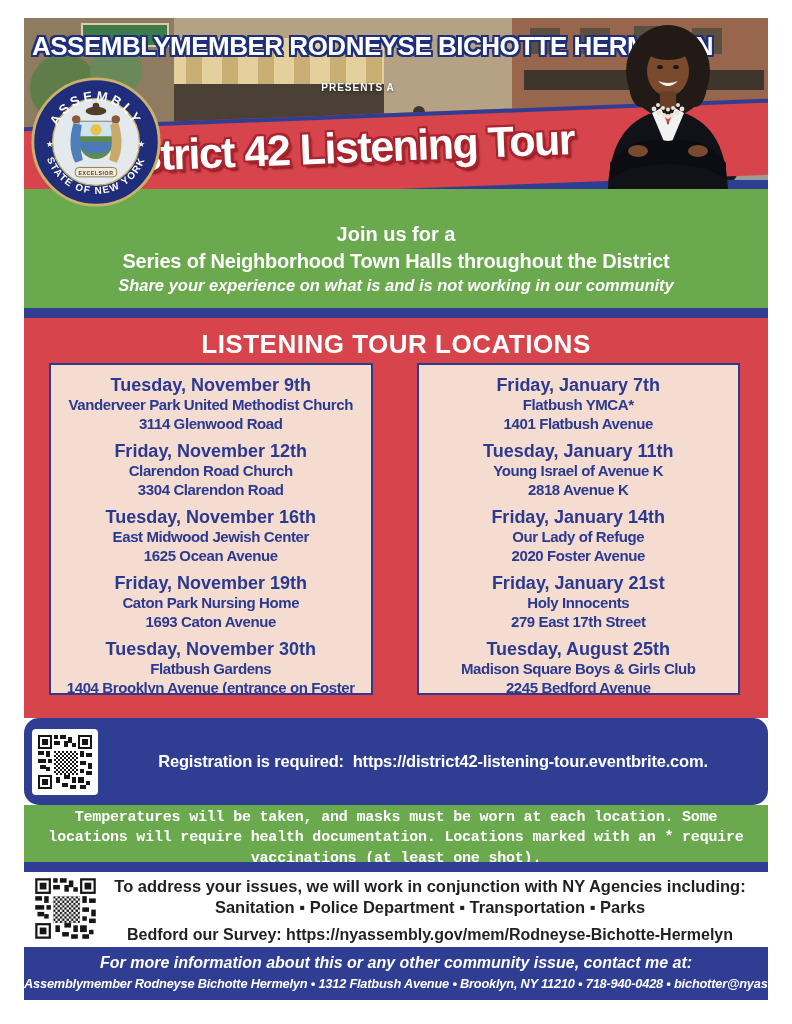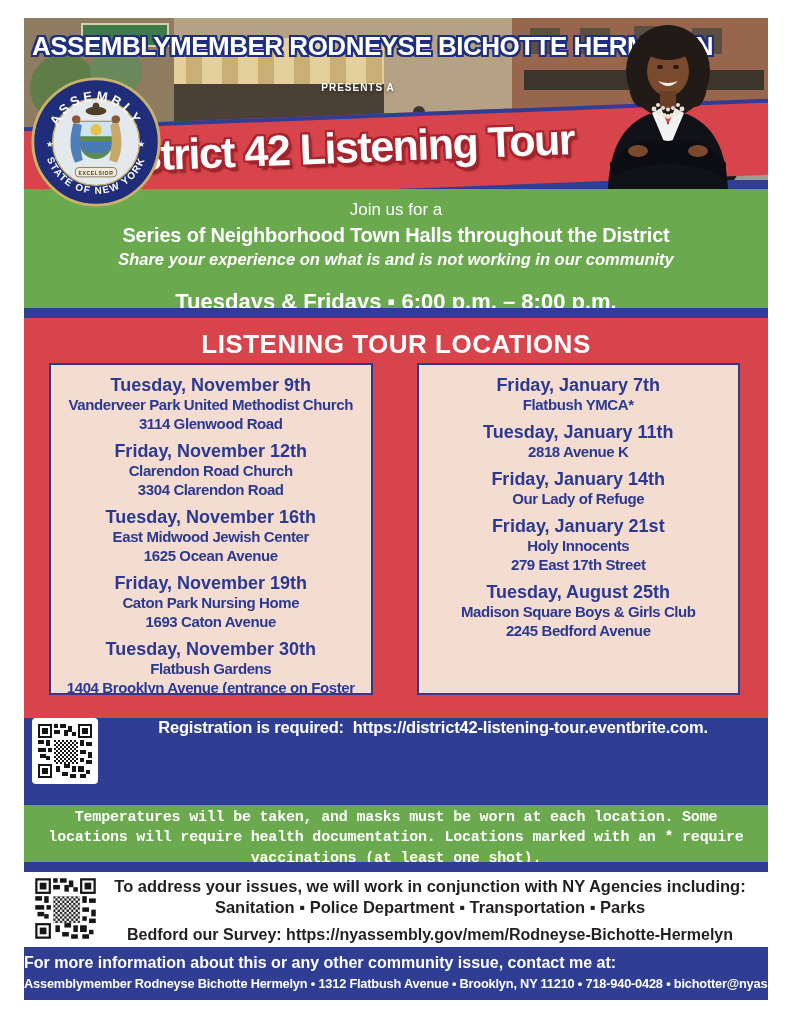--- a/index.html
+++ b/index.html
@@ -26,57 +26,57 @@
     font-size:10px;font-weight:bold;color:#fff;letter-spacing:1px;text-shadow:0 1px 3px rgba(0,0,0,.55);}
   .tour-title{position:absolute;left:0;right:120px;top:106px;text-align:center;z-index:4;
     transform:rotate(-2.2deg);font-size:43px;font-weight:bold;color:#fff;letter-spacing:-1.5px;white-space:nowrap;
     text-shadow:-2px -2px 0 #a8242e,2px -2px 0 #a8242e,-2px 2px 0 #a8242e,2px 2px 0 #a8242e,
                 -2px 0 0 #a8242e,2px 0 0 #a8242e,0 -2px 0 #a8242e,0 2px 0 #a8242e,3px 4px 2px rgba(90,10,15,.6);}
   .woman{position:absolute;right:10px;bottom:0;width:180px;height:168px;z-index:5;}
   .seal{position:absolute;left:30px;top:76px;width:132px;height:132px;z-index:7;}
   
   .intro{position:absolute;left:24px;top:189px;width:744px;height:119px;background:var(--green);
     color:#fff;text-align:center;}
-  .intro .l1{padding-top:11px;font-size:17px;font-weight:normal;}
+  .intro .l1{padding-top:11px;font-size:20px;font-weight:bold;margin-top:23px;}
   .intro .l2{font-size:20px;font-weight:bold;margin-top:4px;letter-spacing:-0.2px;}
   .intro .l3{font-size:16.5px;font-style:italic;font-weight:bold;margin-top:3px;}
   .intro .l4{font-size:22px;font-weight:bold;margin-top:20px;}
   .bluebar1{position:absolute;left:24px;top:308px;width:744px;height:10px;background:var(--blue);}
   
   .red-sec{position:absolute;left:24px;top:318px;width:744px;height:400px;background:var(--red);}
   .red-sec .loc-head{margin:0;padding-top:11px;text-align:center;font-size:26px;font-weight:bold;
     color:#fff;letter-spacing:0.5px;}
   .cards{position:absolute;top:45px;left:25px;right:28px;display:flex;gap:44px;}
   .card{flex:1;height:332px;background:var(--card_bg);border:2px solid var(--card_border);
     padding:11px 4px 0;text-align:center;color:var(--text_blue);overflow:hidden;}
   .event{margin-bottom:9px;}
   .event-date{font-size:18px;font-weight:bold;line-height:19px;}
   .event-venue,.event-address{font-size:15px;font-weight:bold;line-height:19px;letter-spacing:-0.4px;}
   
   .reg{position:absolute;left:24px;top:718px;width:744px;height:87px;background:var(--blue);
-    display:flex;align-items:flex-start;}
+    display:flex;align-items:center;border-radius:15px;}
   .reg-qr{margin-left:8px;width:66px;height:66px;background:#fff;border-radius:4px;padding:4px;flex:none;}
   .reg-qr svg{width:100%;height:100%;display:block;}
   .reg-text{flex:1;text-align:center;color:#fff;font-size:16.5px;font-weight:bold;letter-spacing:-0.2px;}
   
   .disc{position:absolute;left:24px;top:805px;width:744px;height:67px;background:var(--green);
     color:#fff;display:flex;align-items:center;justify-content:center;font-family:Liberation Mono, monospace;}
   .disc p{margin:0;width:706px;text-align:center;font-size:15px;font-weight:bold;line-height:1.35;letter-spacing:-0.2px;}
   .bluebar2{position:absolute;left:24px;top:862px;width:744px;height:10px;background:var(--blue);}
   
   .white-sec{position:absolute;left:24px;top:872px;width:744px;height:75px;background:#fff;}
   .white-qr{position:absolute;left:9px;top:4px;width:65px;height:65px;}
   .white-qr svg{width:100%;height:100%;display:block;}
   .agency-text{position:absolute;left:84px;right:16px;top:5px;text-align:center;color:var(--dark);}
   .ag1{font-size:16.5px;font-weight:bold;}
   .ag2{font-size:16.5px;font-weight:bold;margin-top:2px;}
   .ag3{font-size:16px;font-weight:bold;margin-top:9px;}
   
   .footer{position:absolute;left:24px;top:947px;width:744px;height:53px;background:var(--blue);
-    color:#fff;text-align:left;}
+    color:#fff;text-align:center;font-style:italic;}
   .f1{padding-top:7px;font-size:16px;font-weight:bold;}
   .f2{font-size:12.8px;font-weight:bold;margin-top:4px;letter-spacing:-0.2px;white-space:nowrap;}
 </style>
 </head>
 <body>
 
 <svg width="0" height="0" style="position:absolute" aria-hidden="true">
   <defs>
     <pattern id="qrp" width="2" height="2" patternUnits="userSpaceOnUse">
       <rect width="2" height="2" fill="#fff"></rect>
@@ -285,30 +285,33 @@
             <div class="event-date">Tuesday, November 30th</div>
             <div class="event-venue">Flatbush Gardens</div>
             <div class="event-address">1404 Brooklyn Avenue (entrance on Foster Ave.)</div>
           </div>
         </div>
       <div class="card">
 
           <div class="event">
             <div class="event-date">Friday, January 7th</div>
             <div class="event-venue">Flatbush YMCA*</div>
+            <div class="event-address">1401 Flatbush Avenue</div>
           </div>
 
           <div class="event">
             <div class="event-date">Tuesday, January 11th</div>
+            <div class="event-venue">Young Israel of Avenue K</div>
             <div class="event-address">2818 Avenue K</div>
           </div>
 
           <div class="event">
             <div class="event-date">Friday, January 14th</div>
             <div class="event-venue">Our Lady of Refuge</div>
+            <div class="event-address">2020 Foster Avenue</div>
           </div>
 
           <div class="event">
             <div class="event-date">Friday, January 21st</div>
             <div class="event-venue">Holy Innocents</div>
             <div class="event-address">279 East 17th Street</div>
           </div>
 
           <div class="event">
             <div class="event-date">Tuesday, August 25th</div>

